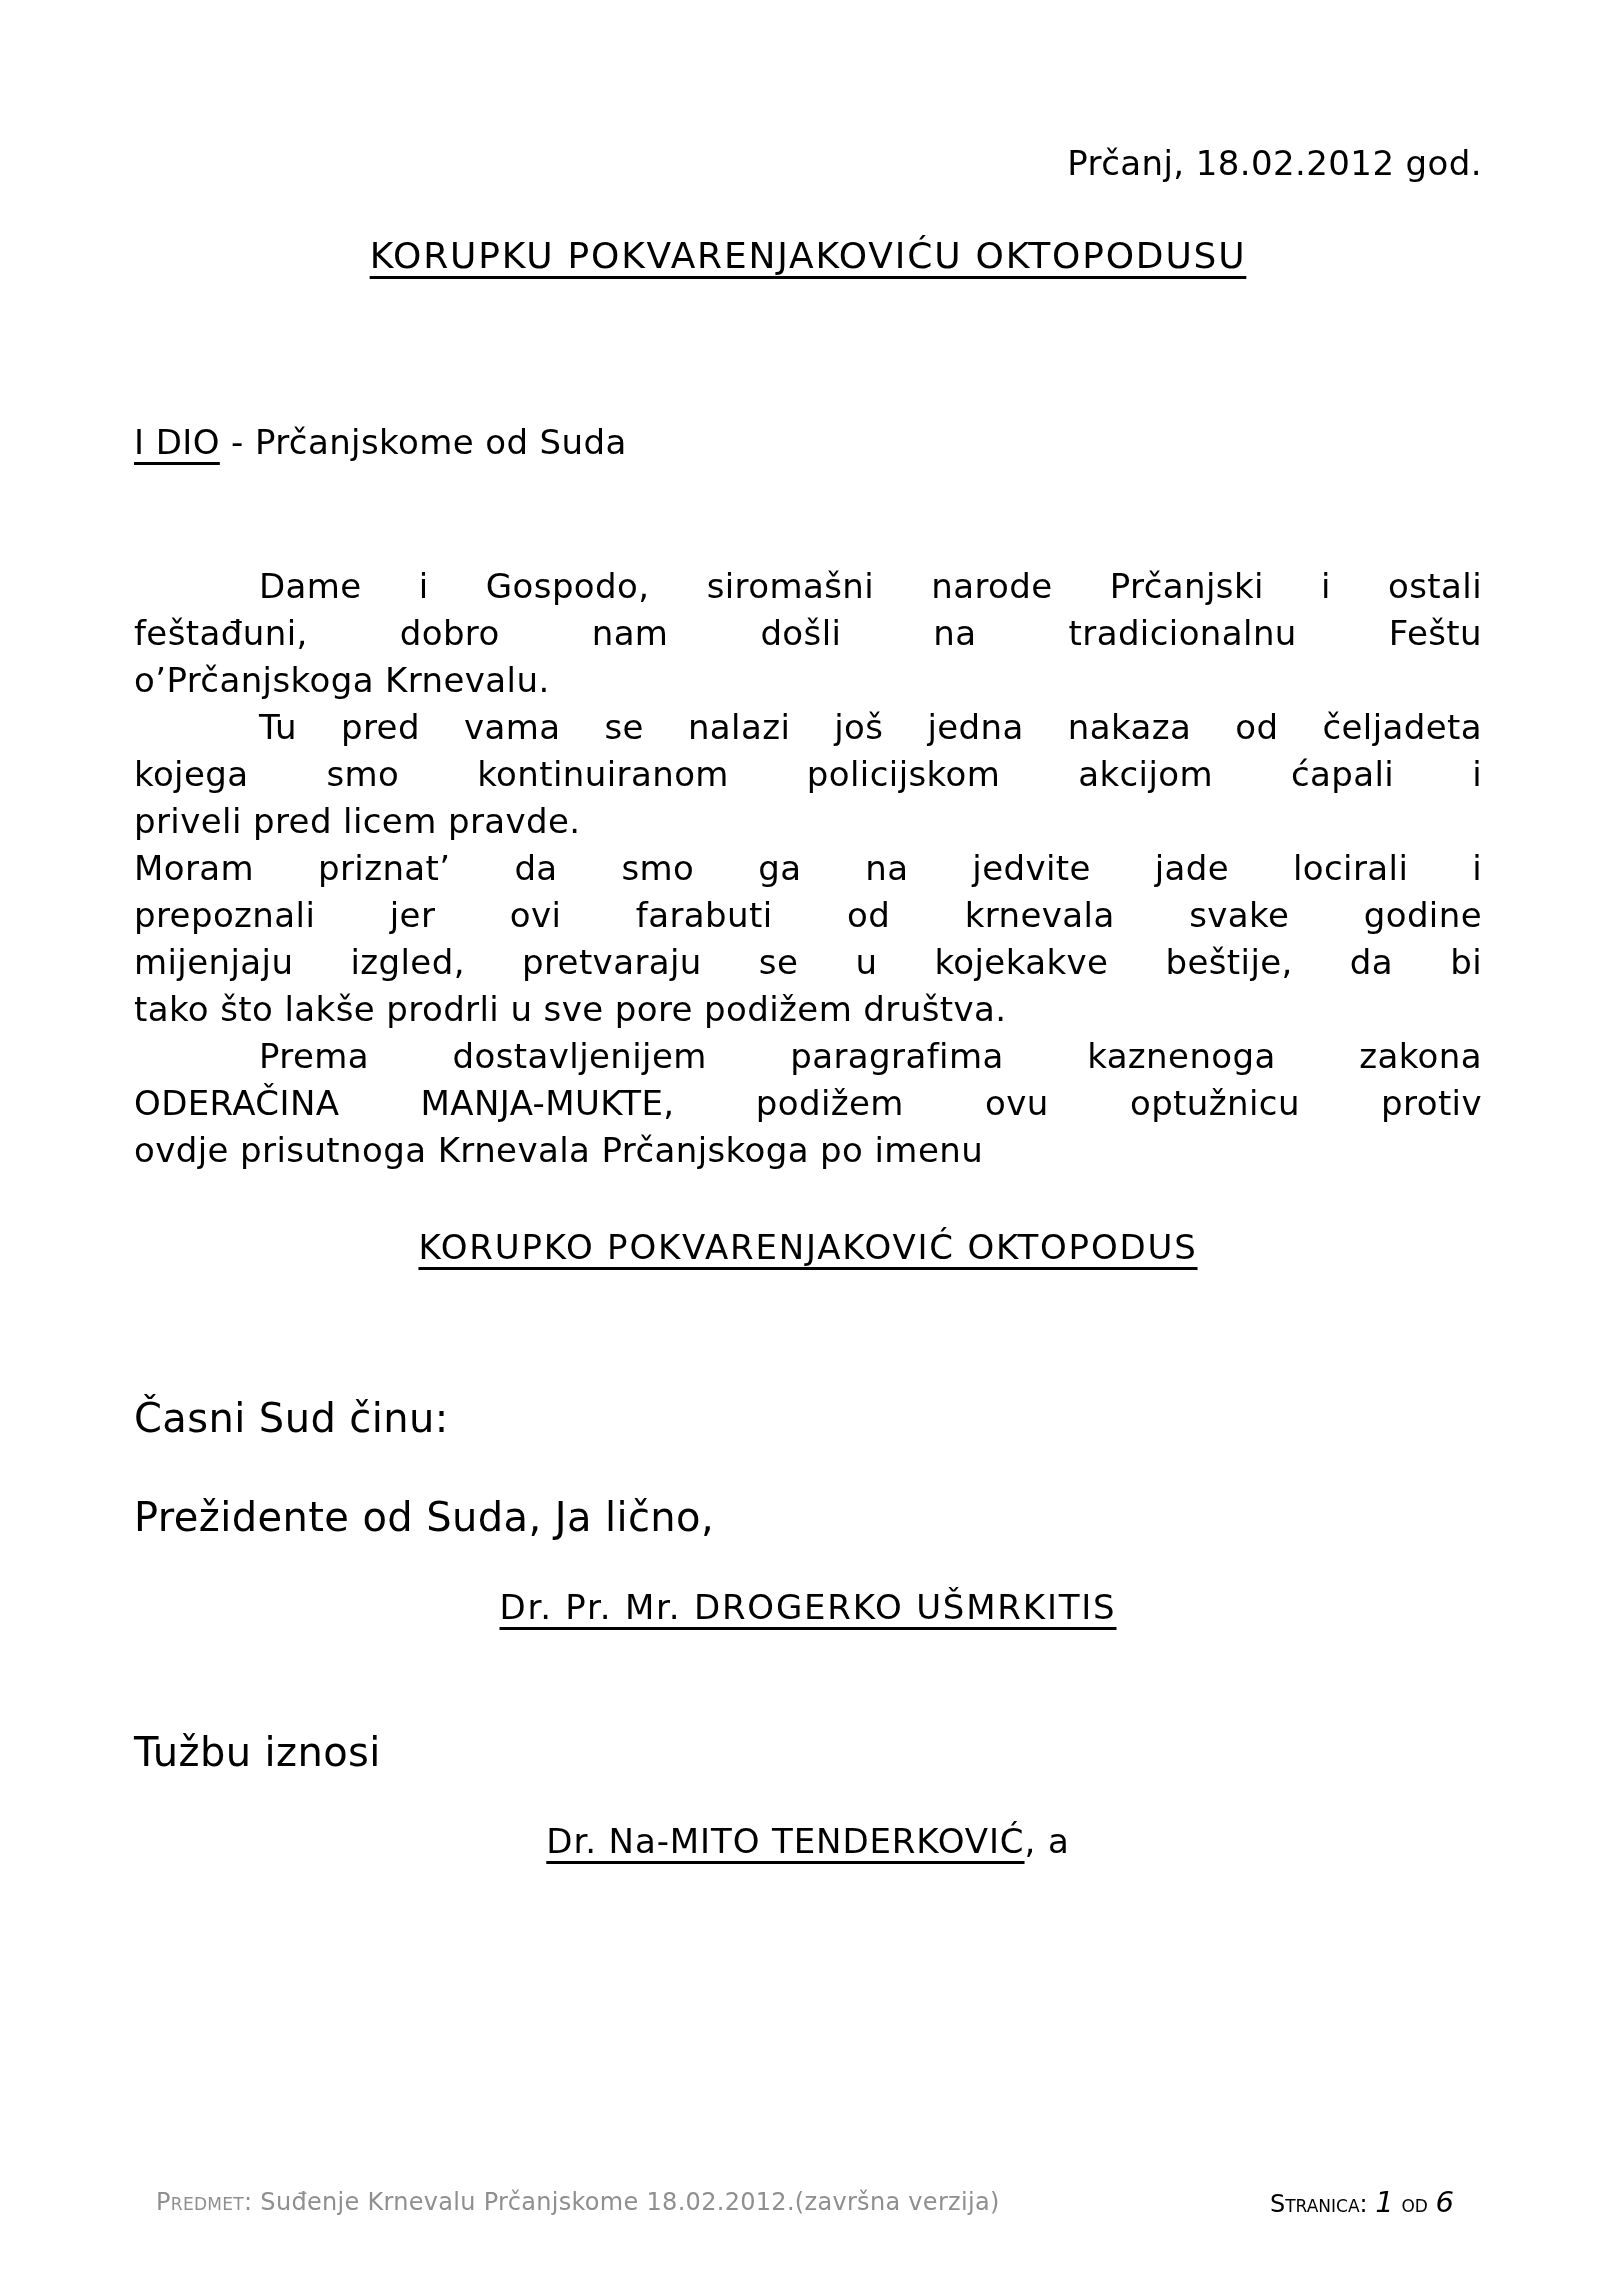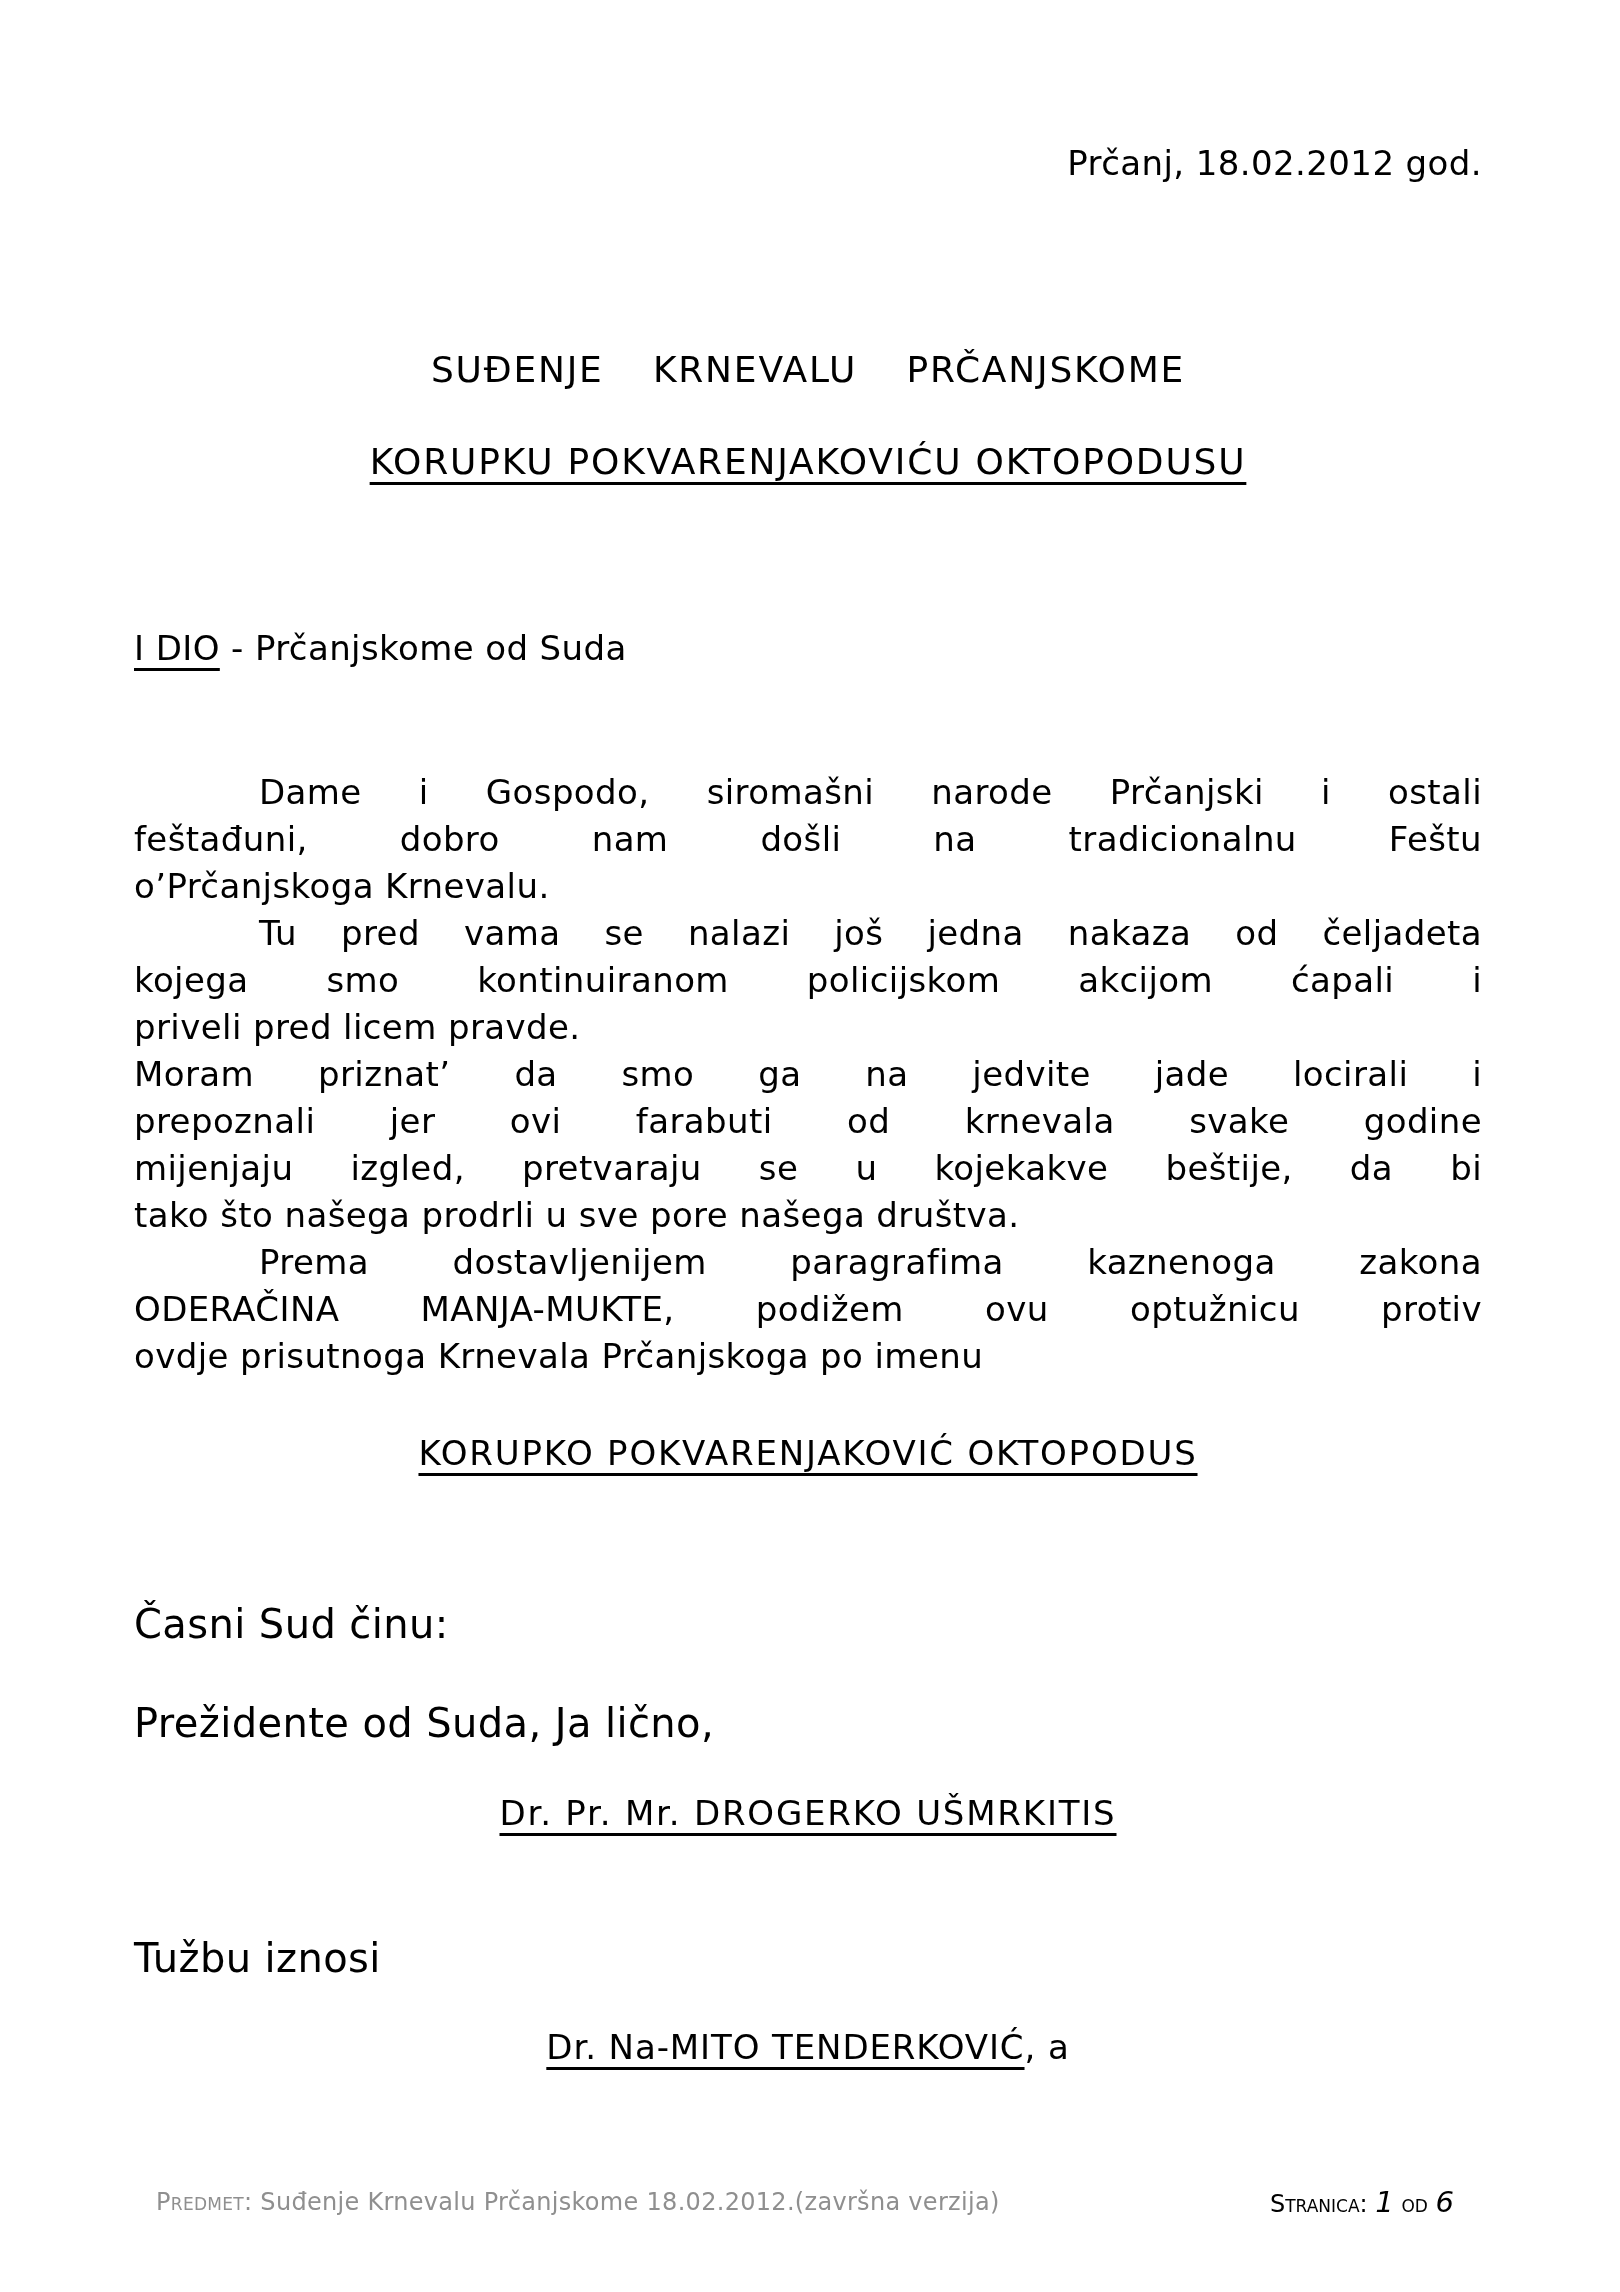--- a/index.html
+++ b/index.html
@@ -37,21 +37,20 @@
   .num { font-style:italic; font-size:29px; }
 </style>
 </head>
 <body>
 
 <div class="page">
   <div class="content">
 
     <div class="date">Prčanj, 18.02.2012 god.</div>
 
-    <div class="title1">SUĐENJE KRNEVALU PRČANJSKOME</div>
 
     <div class="title2"><span class="u">KORUPKU POKVARENJAKOVIĆU OKTOPODUSU</span></div>
 
     <div class="part-heading">
       <span class="u">I DIO</span>
       <span>- Prčanjskome od Suda</span>
     </div>
 
     <div class="paras">
       <div class="para">
@@ -61,21 +60,21 @@
       </div>
       <div class="para">
         <div class="jl indent">Tu pred vama se nalazi još jedna nakaza od čeljadeta</div>
         <div class="jl">kojega smo kontinuiranom policijskom akcijom ćapali i</div>
         <div class="ll">priveli pred licem pravde.</div>
       </div>
       <div class="para">
         <div class="jl">Moram priznat’ da smo ga na jedvite jade locirali i</div>
         <div class="jl">prepoznali jer ovi farabuti od krnevala svake godine</div>
         <div class="jl">mijenjaju izgled, pretvaraju se u kojekakve beštije, da bi</div>
-        <div class="ll">tako što našega prodrli u sve pore našega društva.</div>
+        <div class="ll">tako što lakše prodrli u sve pore podižem društva.</div>
       </div>
       <div class="para">
         <div class="jl indent">Prema dostavljenijem paragrafima kaznenoga zakona</div>
         <div class="jl">ODERAČINA MANJA-MUKTE, podižem ovu optužnicu protiv</div>
         <div class="ll">ovdje prisutnoga Krnevala Prčanjskoga po imenu</div>
       </div>
     </div>
 
     <div class="center-line mt-name"><span class="u">KORUPKO POKVARENJAKOVIĆ OKTOPODUS</span></div>
 

